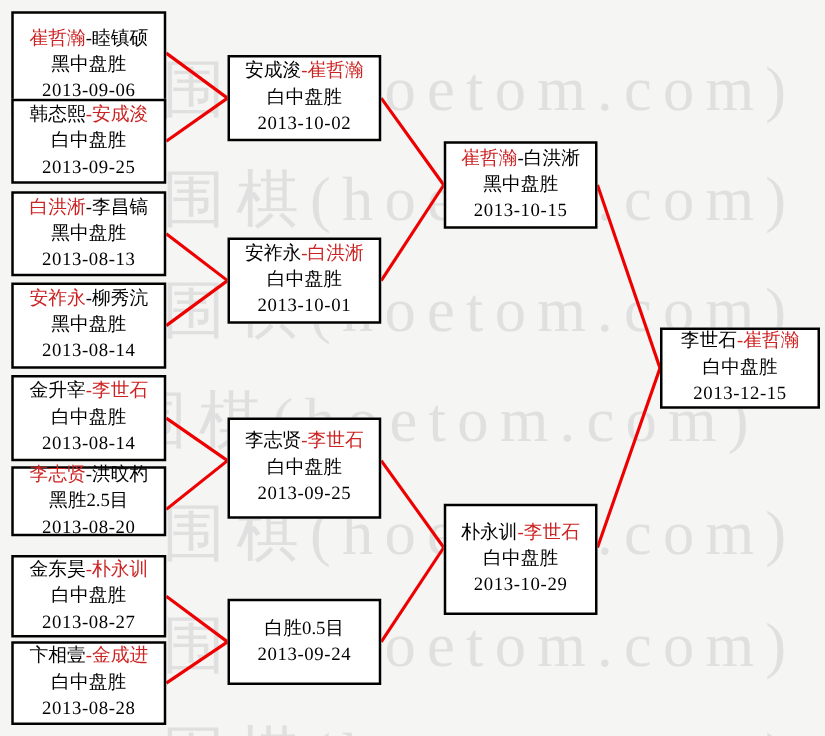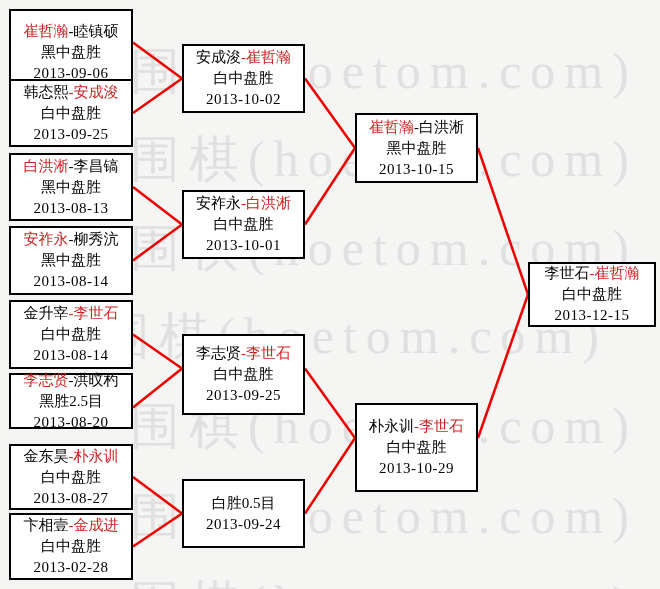--- a/index.html
+++ b/index.html
@@ -84,21 +84,21 @@
     <div class="l3">2013-08-20</div>
   </div>
   <div class="match" style="left:9px;top:444px;width:124px;height:66px">
     <div class="l1"><span class="p1" style="color: rgb(0, 0, 0);">金东昊</span><span class="sep" style="color: rgb(204, 34, 34);">-</span><span class="p2" style="color: rgb(204, 34, 34);">朴永训</span></div>
     <div class="l2">白中盘胜</div>
     <div class="l3">2013-08-27</div>
   </div>
   <div class="match" style="left:9px;top:513px;width:124px;height:67px">
     <div class="l1"><span class="p1" style="color: rgb(0, 0, 0);">卞相壹</span><span class="sep" style="color: rgb(204, 34, 34);">-</span><span class="p2" style="color: rgb(204, 34, 34);">金成进</span></div>
     <div class="l2">白中盘胜</div>
-    <div class="l3">2013-02-28</div>
+    <div class="l3">2013-08-28</div>
   </div>
 
   <div class="match" style="left:182px;top:44px;width:123px;height:69px">
     <div class="l1"><span class="p1" style="color: rgb(0, 0, 0);">安成浚</span><span class="sep" style="color: rgb(204, 34, 34);">-</span><span class="p2" style="color: rgb(204, 34, 34);">崔哲瀚</span></div>
     <div class="l2">白中盘胜</div>
     <div class="l3">2013-10-02</div>
   </div>
   <div class="match" style="left:182px;top:190px;width:123px;height:69px">
     <div class="l1"><span class="p1" style="color: rgb(0, 0, 0);">安祚永</span><span class="sep" style="color: rgb(204, 34, 34);">-</span><span class="p2" style="color: rgb(204, 34, 34);">白洪淅</span></div>
     <div class="l2">白中盘胜</div>

